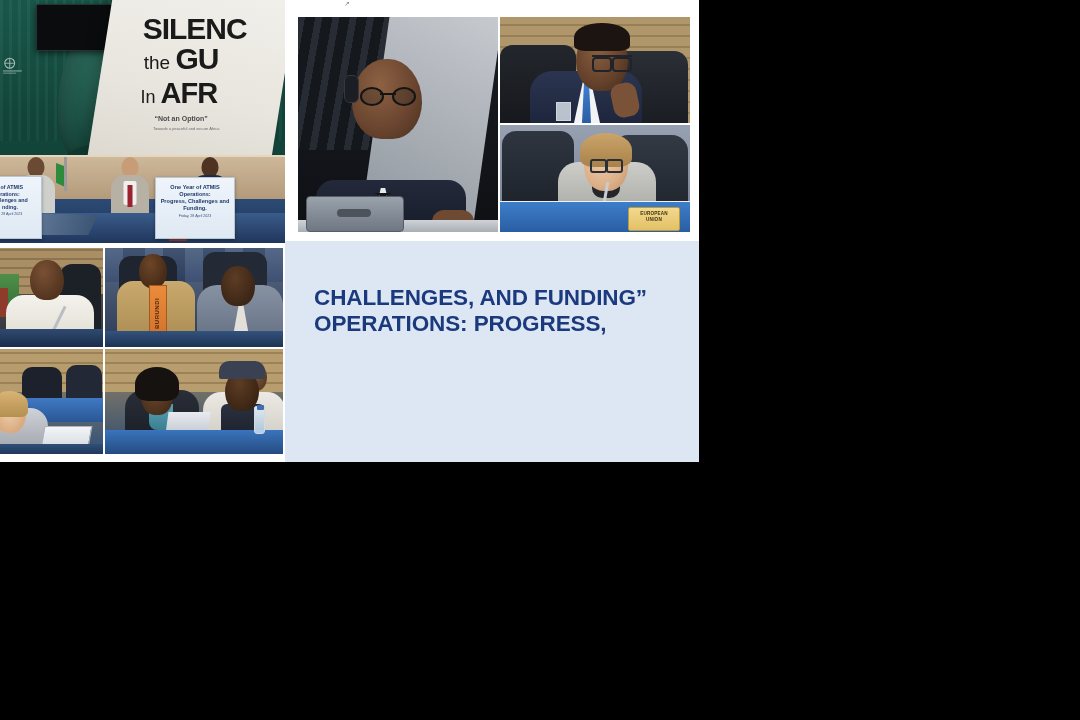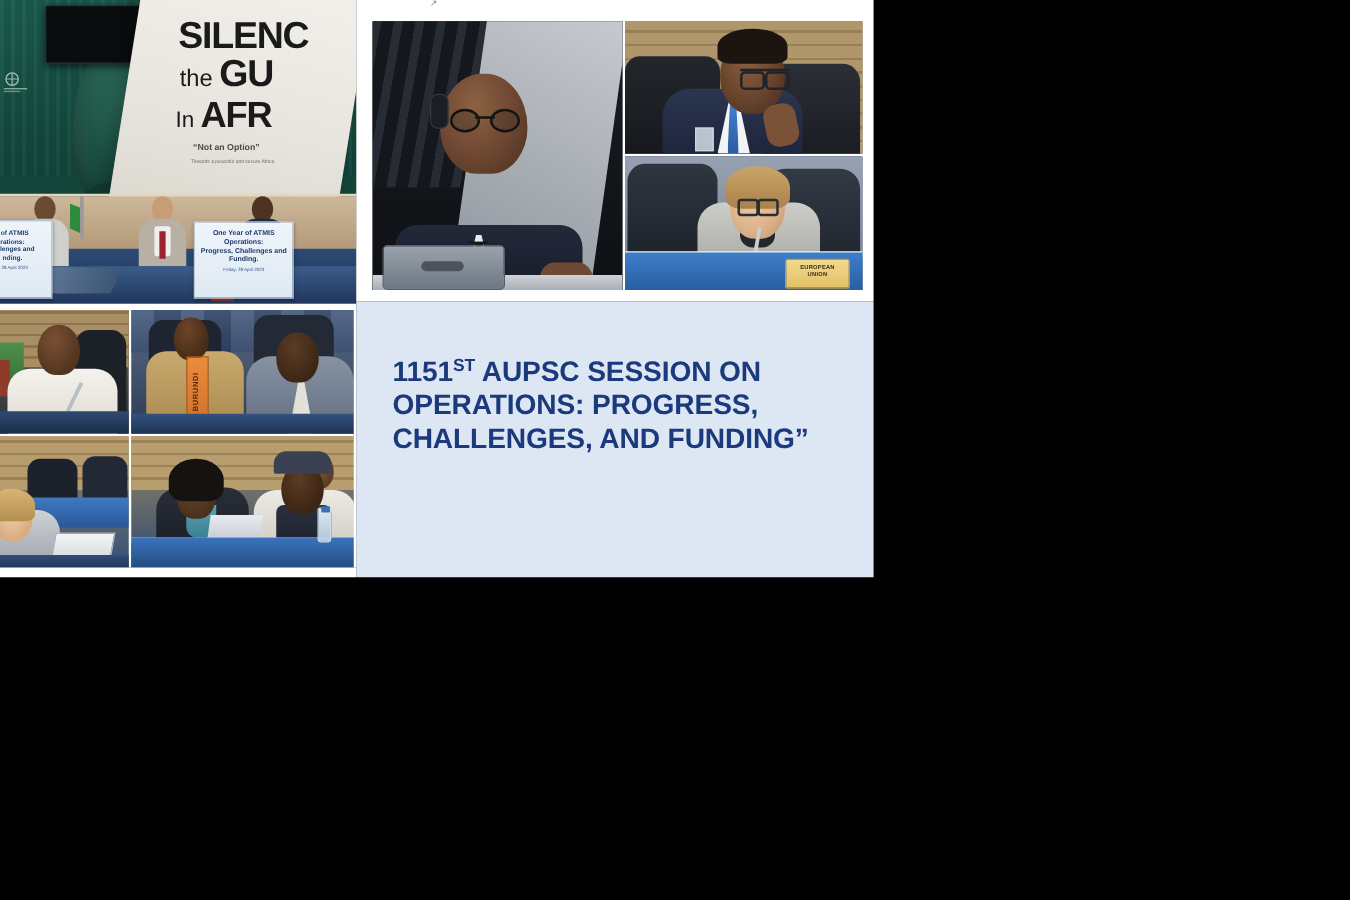--- a/index.html
+++ b/index.html
@@ -774,23 +774,22 @@
       <div class="deskEdge"></div>
       <div class="desk"></div>
       <div class="bottle"></div>
       <div class="bottleCap"></div>
     </div>
 
   </div>
 
   <div class="panel-blue">
     <div class="headline">
-      <div><span>1151</span><sup>ST</sup><span> AUPSC SESSION ON</span></div>
+      <div>CHALLENGES, AND FUNDING”</div>
       <div>OPERATIONS: PROGRESS,</div>
-      <div>CHALLENGES, AND FUNDING”</div>
     </div>
   </div>
 
   <div class="blk blk-gapA"></div>
   <div class="blk blk-strip-283"></div>
   <div class="blk blk-gapB"></div>
   <div class="blk blk-right"></div>
   <div class="blk blk-bottom"></div>
 
 </div>

